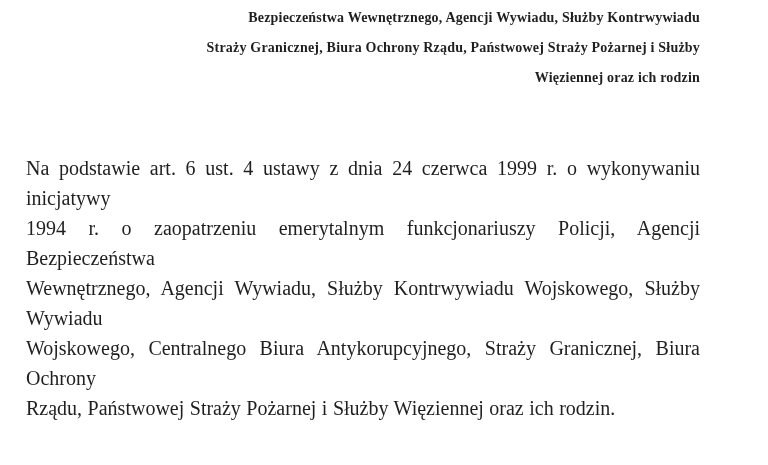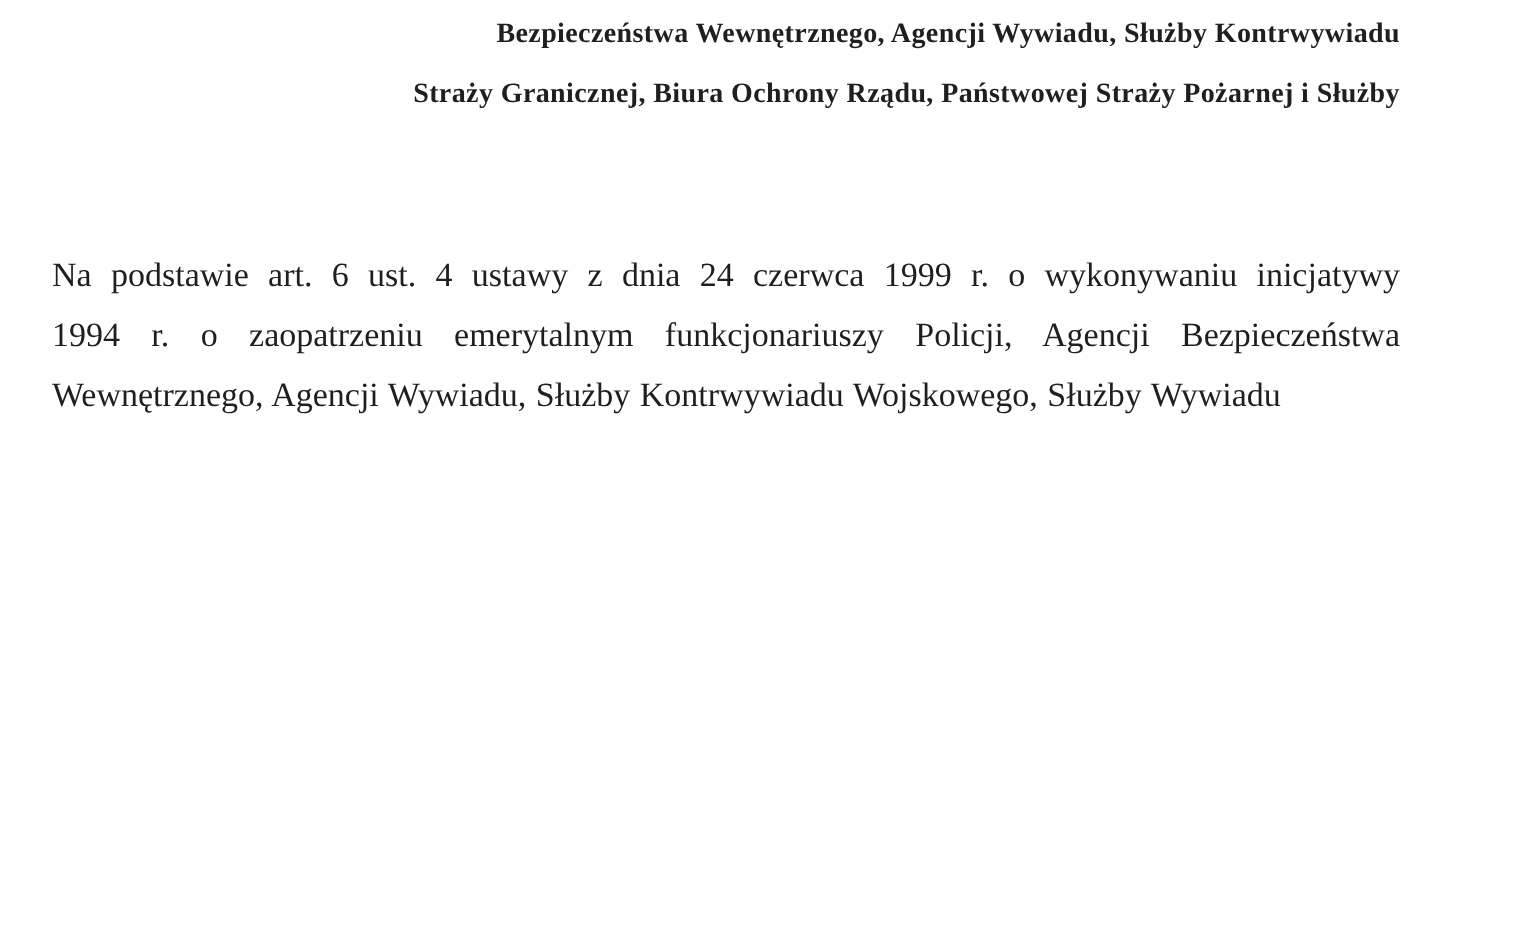--- a/index.html
+++ b/index.html
@@ -31,41 +31,44 @@
     font-size: 14px;
     line-height: 30px;
     text-align: right;
     white-space: nowrap;
     letter-spacing: 0.2px;
   }
   .paragraph {
     margin-top: 60px;
   }
   .body-line {
-    font-size: 17px;
+    font-size: 20px;
     line-height: 30px;
     text-align: justify;
     text-align-last: justify;
     word-spacing: 0.5px;
   }
   .body-line:last-child {
     text-align-last: left;
   }
 </style>
 </head>
 <body>
 
 <div class="page">
   <div class="content">
 
     <div class="heading">
       <div class="heading-line">Bezpieczeństwa Wewnętrznego, Agencji Wywiadu, Służby Kontrwywiadu</div>
       <div class="heading-line">Straży Granicznej, Biura Ochrony Rządu, Państwowej Straży Pożarnej i Służby</div>
+      <div class="heading-line">Więziennej oraz ich rodzin</div>
     </div>
 
     <div class="paragraph">
       <div class="body-line">Na podstawie art. 6 ust. 4 ustawy z dnia 24 czerwca 1999 r. o wykonywaniu inicjatywy</div>
       <div class="body-line">1994 r. o zaopatrzeniu emerytalnym funkcjonariuszy Policji, Agencji Bezpieczeństwa</div>
       <div class="body-line">Wewnętrznego, Agencji Wywiadu, Służby Kontrwywiadu Wojskowego, Służby Wywiadu</div>
+      <div class="body-line">Wojskowego, Centralnego Biura Antykorupcyjnego, Straży Granicznej, Biura Ochrony</div>
+      <div class="body-line">Rządu, Państwowej Straży Pożarnej i Służby Więziennej oraz ich rodzin.</div>
     </div>
 
   </div>
 </div>
 
 </body></html>

